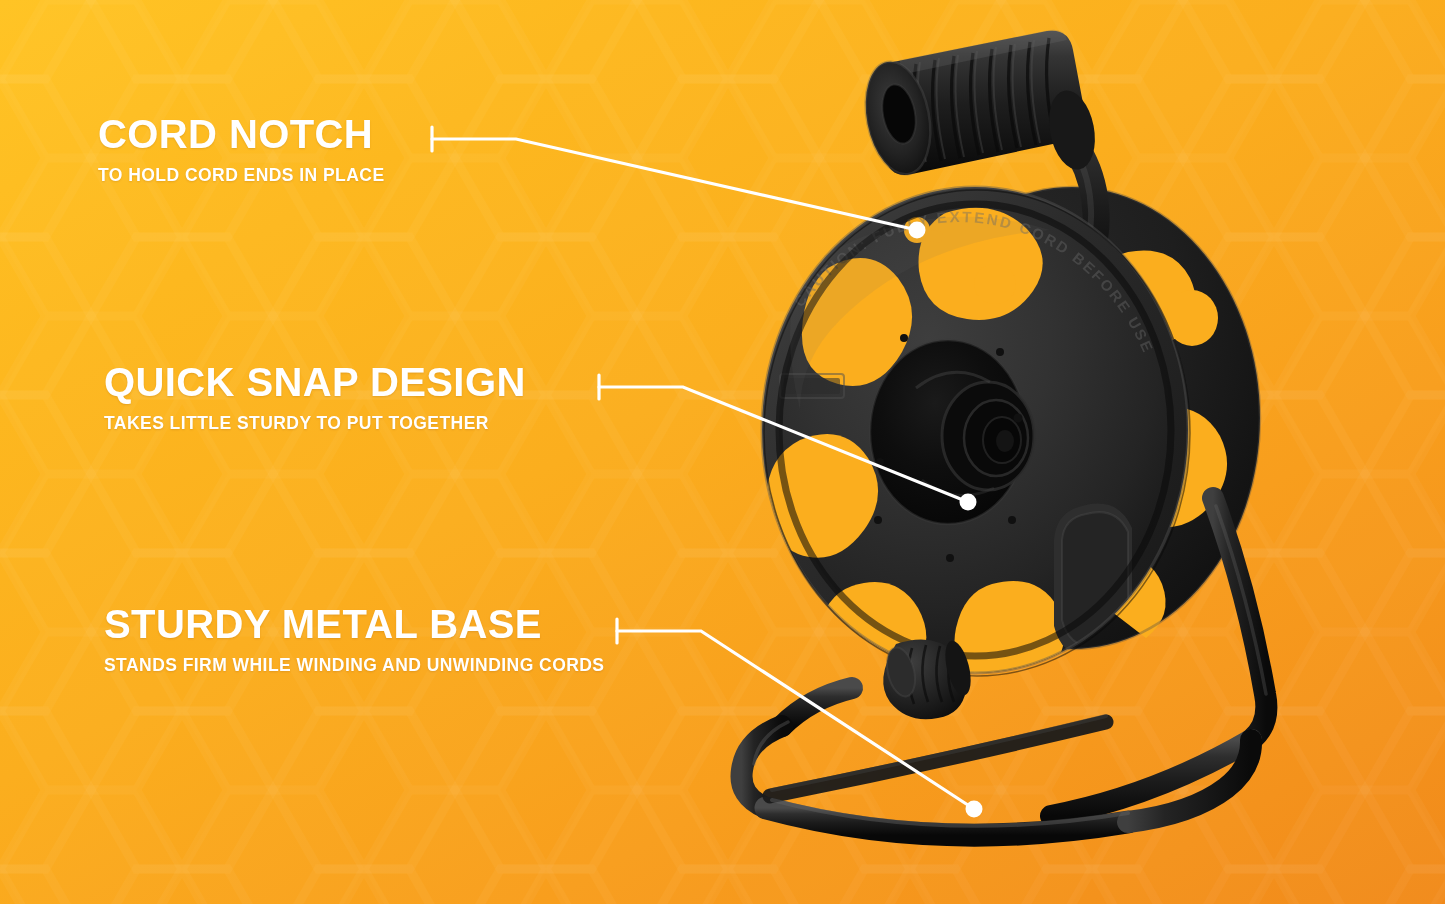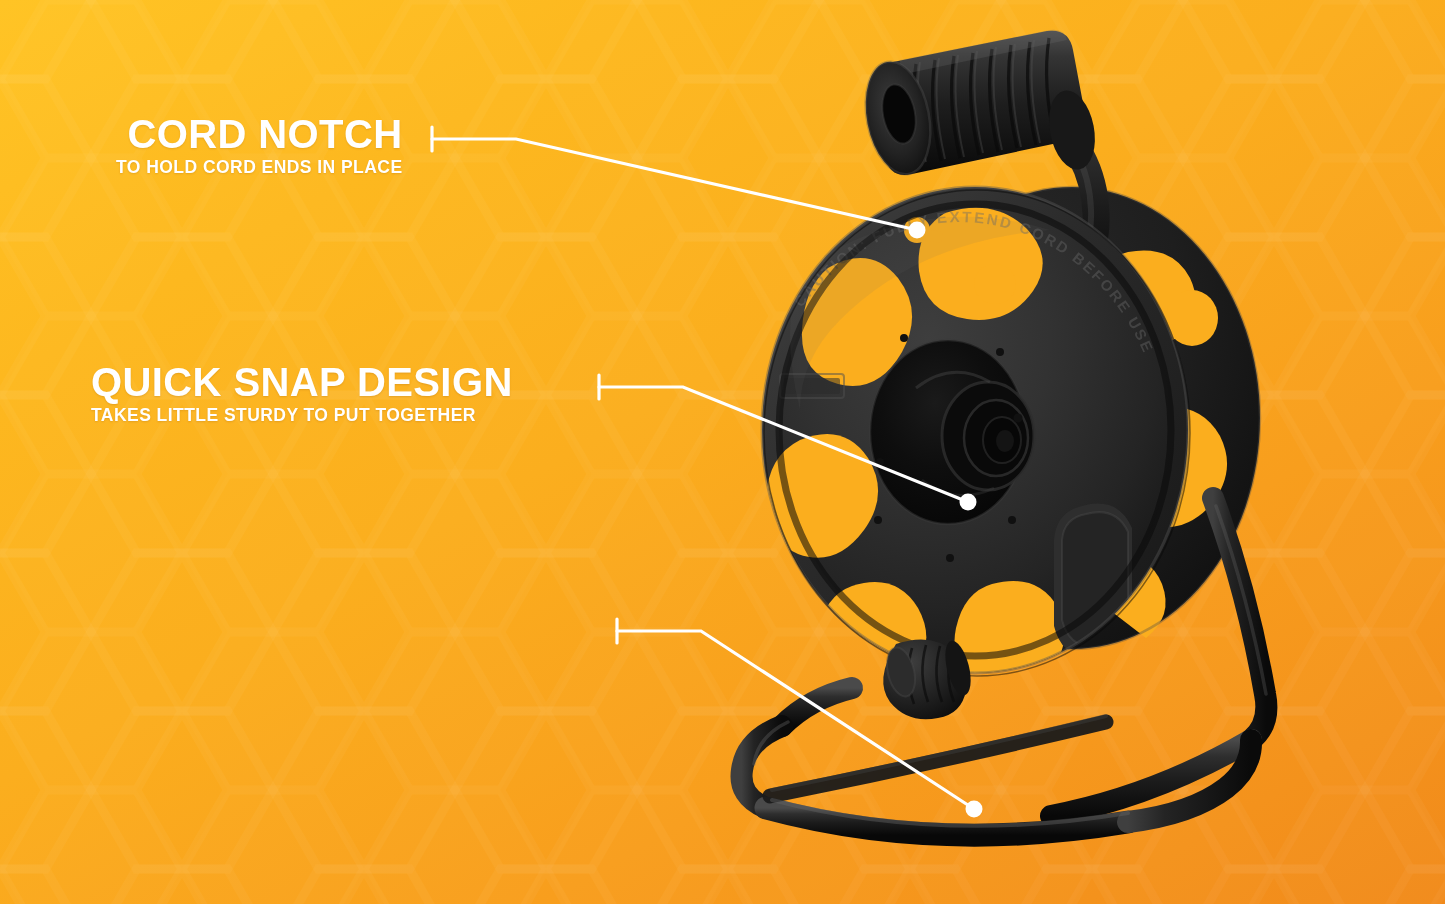--- a/index.html
+++ b/index.html
@@ -47,24 +47,24 @@
     letter-spacing:.4px;
     line-height:1;
     display:block;
   }
   .callout .sub {
     font-size:17.5px;
     font-weight:bold;
     letter-spacing:.45px;
     line-height:1;
     display:block;
-    margin-top:5px;
-  }
-  #callout-cord-notch   { left:116px; top:114px;text-align:right; }
-  #callout-quick-snap   { left:91px; top:362px; }
+    margin-top:13px;
+  }
+  #callout-cord-notch   { left:98px; top:114px; }
+  #callout-quick-snap   { left:104px; top:362px; }
   #callout-metal-base   { left:104px; top:604px; }
 
   #leaders { position:absolute; inset:0; pointer-events:none; }
 </style>
 </head>
 <body>
 
 <div id="stage">
 
   <svg id="hexlayer" viewBox="0 0 1445 904" preserveAspectRatio="none">
@@ -346,14 +346,18 @@
   <div class="callout" id="callout-cord-notch">
     <span class="head">CORD NOTCH</span>
     <span class="sub">TO HOLD CORD ENDS IN PLACE</span>
   </div>
 
   <div class="callout" id="callout-quick-snap">
     <span class="head">QUICK SNAP DESIGN</span>
     <span class="sub">TAKES LITTLE STURDY TO PUT TOGETHER</span>
   </div>
 
+  <div class="callout" id="callout-metal-base">
+    <span class="head">STURDY METAL BASE</span>
+    <span class="sub">STANDS FIRM WHILE WINDING AND UNWINDING CORDS</span>
+  </div>
 
 </div>
 
 </body></html>

